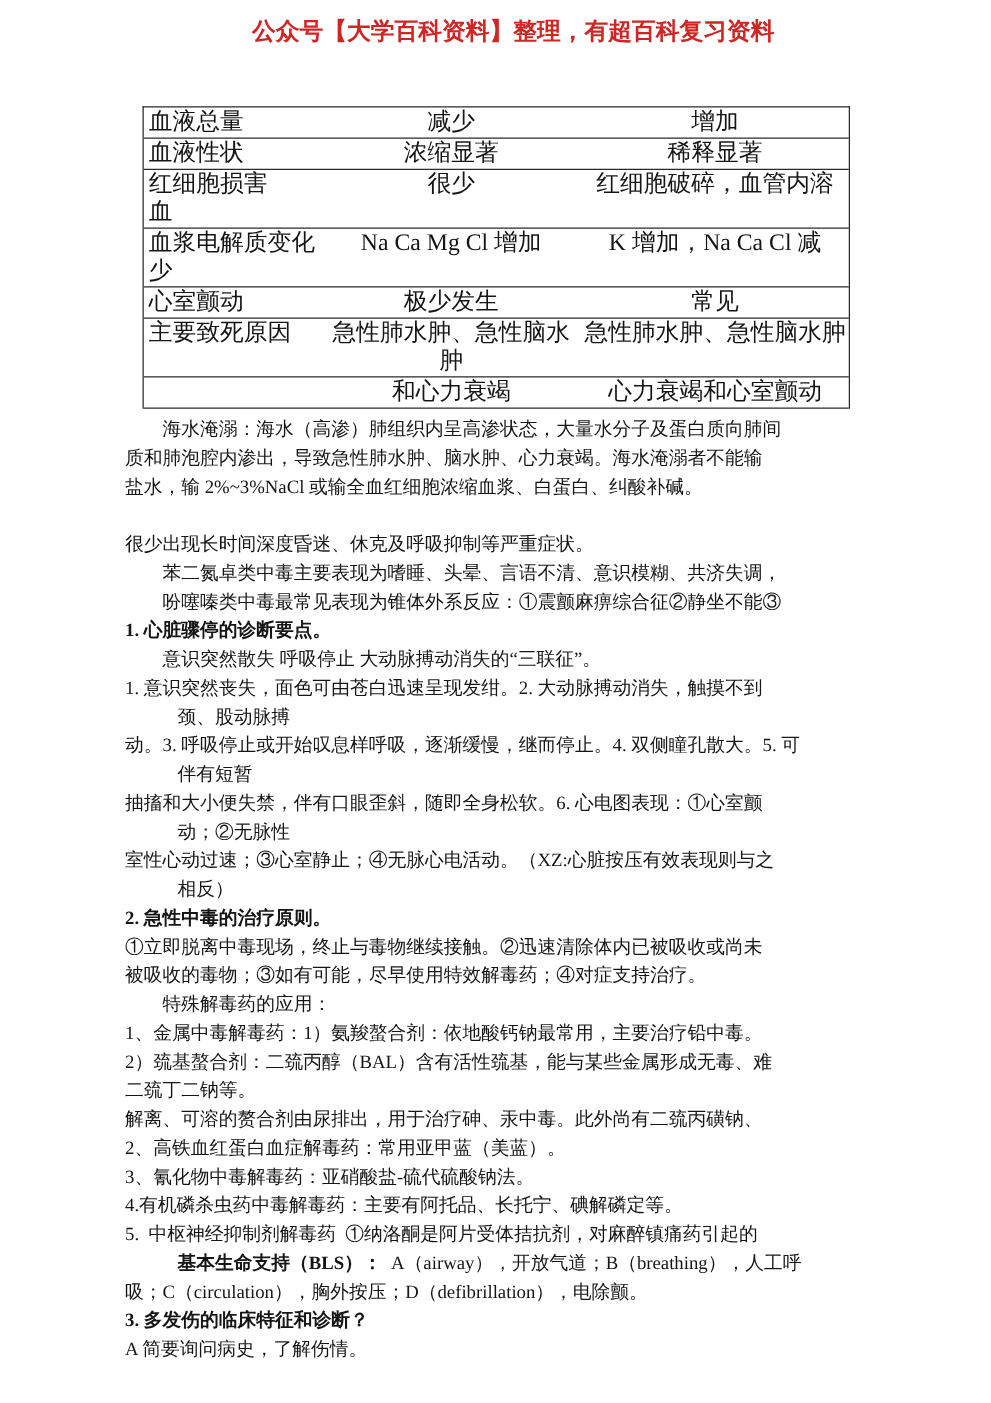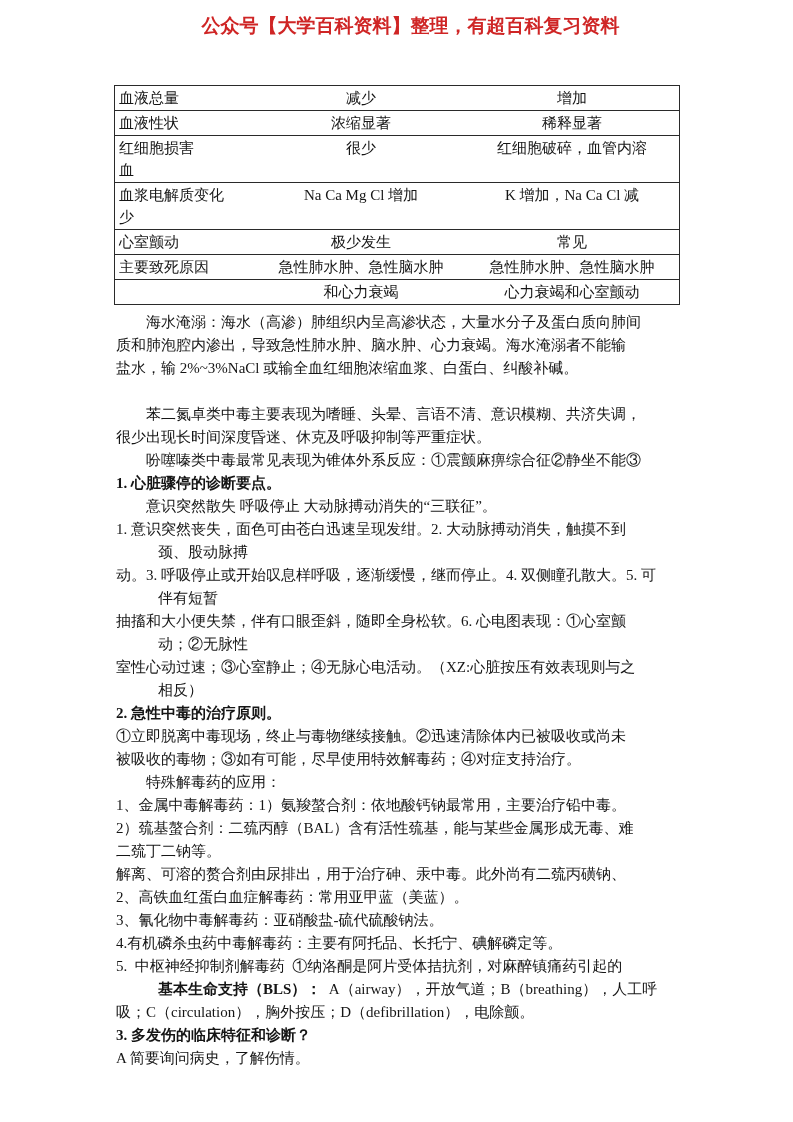--- a/index.html
+++ b/index.html
@@ -21,32 +21,32 @@
     font-size: 19px;
     line-height: 28px;
   }
   
   .doc-table {
     margin: 45px 0 6px 14px;
     width: 564px;
     border: 1.4px solid #2a2a2a;
     border-bottom: none;
   }
-  .trow { border-bottom: 1.4px solid #2a2a2a; padding: 1px 0; font-size: 15px; line-height: 22px; }
+  .trow { border-bottom: 1.4px solid #2a2a2a; padding: 1px 0; font-size: 19px; line-height: 22px; }
   .tline { display: grid; grid-template-columns: 142px 208px 1fr; }
   .tc1 { padding-left: 4px; }
   .tc2, .tc3 { text-align: center; }
   .twrap { padding-left: 4px; }
   .twrap:empty { display: none; }
   
   .ln { font-size: 15px; line-height: 23px; white-space: pre-wrap; }
   .ind2 { padding-left: 30px; }
   .ind3 { padding-left: 42px; }
   .spacer { height: 23px; }
-  b { font-weight: bold; margin-left: 16px; }
+  b { font-weight: bold; }
 </style>
 </head>
 <body>
 
 <div class="page">
 
   <div class="title" style="color: rgb(207, 37, 37);">公众号【大学百科资料】整理，有超百科复习资料</div>
 
   <div class="doc-table">
     <div class="trow">
@@ -106,22 +106,22 @@
 
     </div>
   </div>
 
   <div class="ln ind2"><b></b><span>海水淹溺：海水（高渗）肺组织内呈高渗状态，大量水分子及蛋白质向肺间</span></div>
   <div class="ln"><b></b><span>质和肺泡腔内渗出，导致急性肺水肿、脑水肿、心力衰竭。海水淹溺者不能输</span></div>
   <div class="ln"><b></b><span>盐水，输 2%~3%NaCl 或输全血红细胞浓缩血浆、白蛋白、纠酸补碱。</span></div>
 
   <div class="spacer"></div>
 
+  <div class="ln"><b></b><span>很少出现长时间深度昏迷、休克及呼吸抑制等严重症状。</span></div>
   <div class="ln ind2"><b></b><span>苯二氮卓类中毒主要表现为嗜睡、头晕、言语不清、意识模糊、共济失调，</span></div>
-  <div class="ln"><b></b><span>很少出现长时间深度昏迷、休克及呼吸抑制等严重症状。</span></div>
   <div class="ln ind2"><b></b><span>吩噻嗪类中毒最常见表现为锥体外系反应：①震颤麻痹综合征②静坐不能③</span></div>
   <div class="ln"><b>1. 心脏骤停的诊断要点。</b><span></span></div>
   <div class="ln ind2"><b></b><span>意识突然散失 呼吸停止 大动脉搏动消失的“三联征”。</span></div>
   <div class="ln"><b></b><span>1. 意识突然丧失，面色可由苍白迅速呈现发绀。2. 大动脉搏动消失，触摸不到</span></div>
   <div class="ln ind3"><b></b><span>颈、股动脉搏</span></div>
   <div class="ln"><b></b><span>动。3. 呼吸停止或开始叹息样呼吸，逐渐缓慢，继而停止。4. 双侧瞳孔散大。5. 可</span></div>
   <div class="ln ind3"><b></b><span>伴有短暂</span></div>
   <div class="ln"><b></b><span>抽搐和大小便失禁，伴有口眼歪斜，随即全身松软。6. 心电图表现：①心室颤</span></div>
   <div class="ln ind3"><b></b><span>动；②无脉性</span></div>
   <div class="ln"><b></b><span>室性心动过速；③心室静止；④无脉心电活动。（XZ:心脏按压有效表现则与之</span></div>

